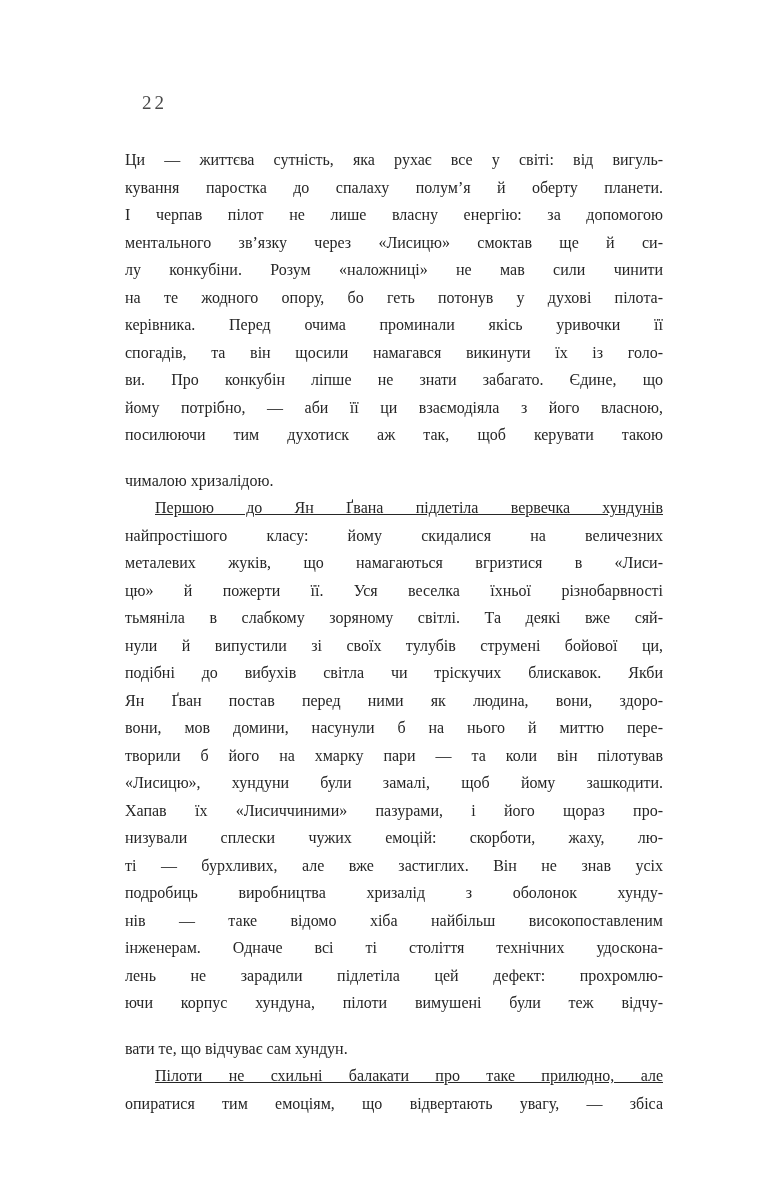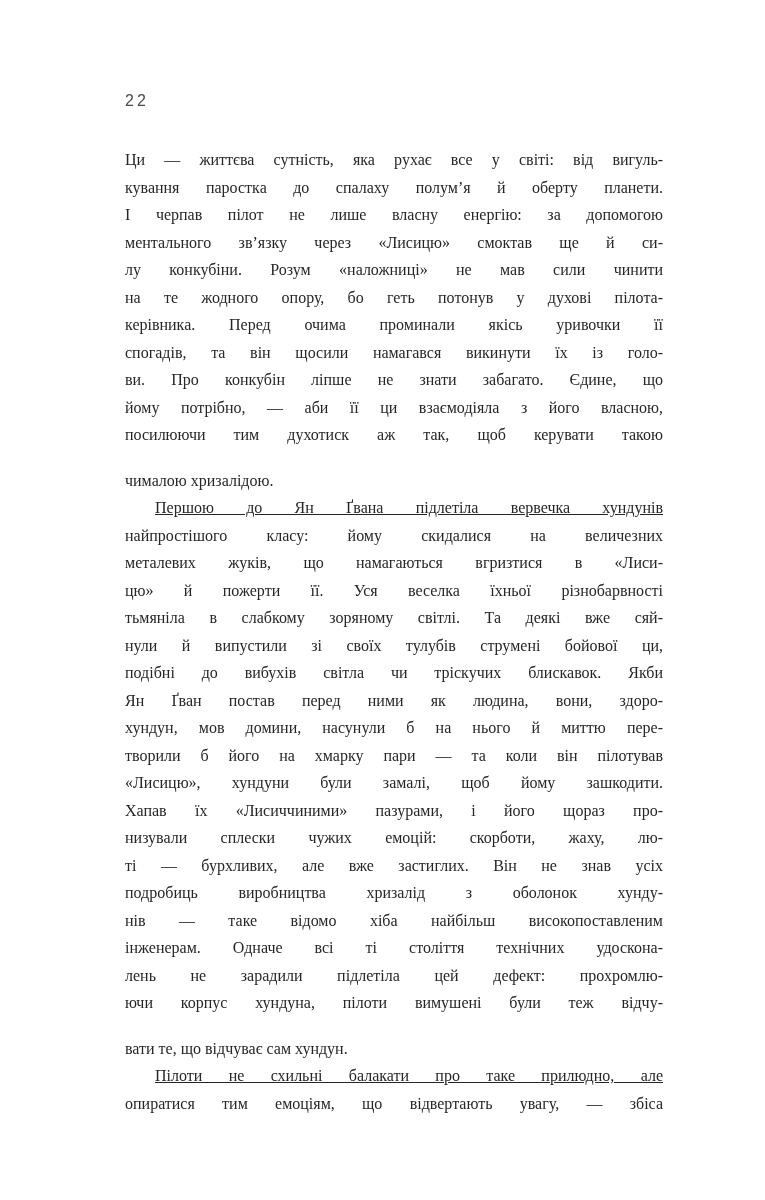--- a/index.html
+++ b/index.html
@@ -14,24 +14,24 @@
     overflow: hidden;
     font-family: "Liberation Serif", "DejaVu Serif", serif;
   }
   .page {
     position: absolute;
     inset: 0;
     background: #ffffff;
   }
   .page-number {
     position: absolute;
-    left: 125px;
+    left: 142px;
     top: 92px;
-    font-family: Liberation Sans, sans-serif;
-    font-size: 16px;
+    font-family: Liberation Serif, serif;
+    font-size: 19px;
     letter-spacing: 3px;
     color: #4a4a4a;
   }
   .text-block {
     position: absolute;
     left: 125px;
     top: 146px;
     width: 538px;
     color: #262626;
     font-size: 16px;
@@ -73,21 +73,21 @@
       <div class="line">посилюючи тим духотиск аж так, щоб керувати такою</div>
       <div class="line para-end">чималою хризалідою.</div>
       <div class="line indent">Першою до Ян Ґвана підлетіла вервечка хундунів</div>
       <div class="line">найпростішого класу: йому скидалися на величезних</div>
       <div class="line">металевих жуків, що намагаються вгризтися в «Лиси-</div>
       <div class="line">цю» й пожерти її. Уся веселка їхньої різнобарвності</div>
       <div class="line">тьмяніла в слабкому зоряному світлі. Та деякі вже сяй-</div>
       <div class="line">нули й випустили зі своїх тулубів струмені бойової ци,</div>
       <div class="line">подібні до вибухів світла чи тріскучих блискавок. Якби</div>
       <div class="line">Ян Ґван постав перед ними як людина, вони, здоро-</div>
-      <div class="line">хундун, мов домини, насунули б на нього й миттю пере-</div>
+      <div class="line">вони, мов домини, насунули б на нього й миттю пере-</div>
       <div class="line">творили б його на хмарку пари — та коли він пілотував</div>
       <div class="line">«Лисицю», хундуни були замалі, щоб йому зашкодити.</div>
       <div class="line">Хапав їх «Лисиччиними» пазурами, і його щораз про-</div>
       <div class="line">низували сплески чужих емоцій: скорботи, жаху, лю-</div>
       <div class="line">ті — бурхливих, але вже застиглих. Він не знав усіх</div>
       <div class="line">подробиць виробництва хризалід з оболонок хунду-</div>
       <div class="line">нів — таке відомо хіба найбільш високопоставленим</div>
       <div class="line">інженерам. Одначе всі ті століття технічних удоскона-</div>
       <div class="line">лень не зарадили підлетіла цей дефект: прохромлю-</div>
       <div class="line">ючи корпус хундуна, пілоти вимушені були теж відчу-</div>

